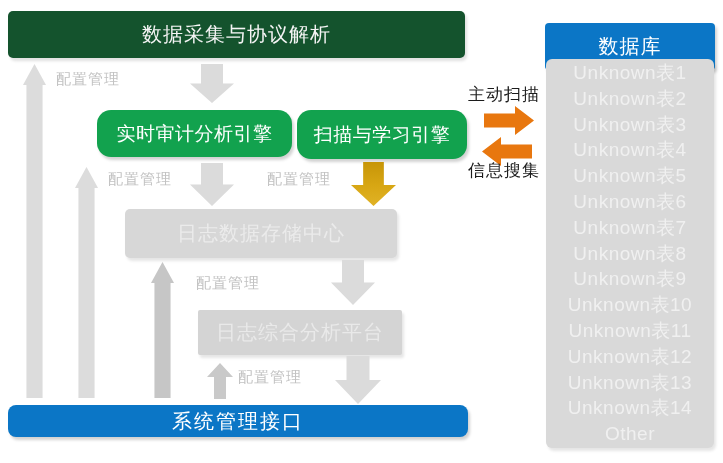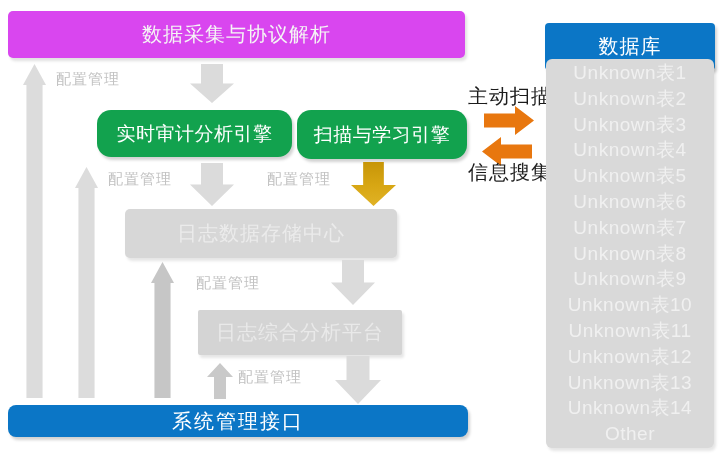--- a/index.html
+++ b/index.html
@@ -6,21 +6,21 @@
   #stage{
     position:relative;width:723px;height:463px;background:#ffffff;overflow:hidden;
     font-family:"Liberation Sans","DejaVu Sans",sans-serif;
   }
   .abs{position:absolute;}
   .box{
     display:flex;align-items:center;justify-content:center;
     text-align:center;box-sizing:border-box;
   }
   .box-topgray{
-    background:#d946ef;color:#f5f5f5;border-radius:5px;
+    background:#14532d;color:#f5f5f5;border-radius:5px;
     font-size:20px;letter-spacing:1px;
     box-shadow:2px 3px 3px rgba(0,0,0,0.12);
   }
   .box-green{
     background:#12a24e;color:#ffffff;border-radius:14px;
     font-size:19px;letter-spacing:0.5px;
     box-shadow:2px 3px 3px rgba(0,0,0,0.18);
   }
   .box-midgray{
     background:#d7d7d7;color:#ebebeb;border-radius:5px;
@@ -51,21 +51,21 @@
     list-style:none;margin:0;padding:2px 0;
   }
   .db-panel li{
     color:#f0f0f0;font-size:19px;line-height:25.8px;text-align:center;
     letter-spacing:0.5px;
   }
   .lbl-config{
     color:#c2c2c2;font-size:15px;font-weight:normal;letter-spacing:1px;white-space:nowrap;
   }
   .lbl-black{
-    color:#1c1c1c;font-size:20px;letter-spacing:1px;white-space:nowrap;
+    color:#1c1c1c;font-size:17px;letter-spacing:1px;white-space:nowrap;
   }
   
   .arr-down{
     background:#dbdbdb;
     clip-path:polygon(25% 0,75% 0,75% 50%,100% 50%,50% 100%,0 50%,25% 50%);
     filter:drop-shadow(2px 2px 1px rgba(0,0,0,0.10));
   }
   .arr-up-long{
     clip-path:polygon(50% 0,100% 21px,85% 21px,85% 100%,15% 100%,15% 21px,0 21px);
     filter:drop-shadow(2px 0 1px rgba(0,0,0,0.08));

